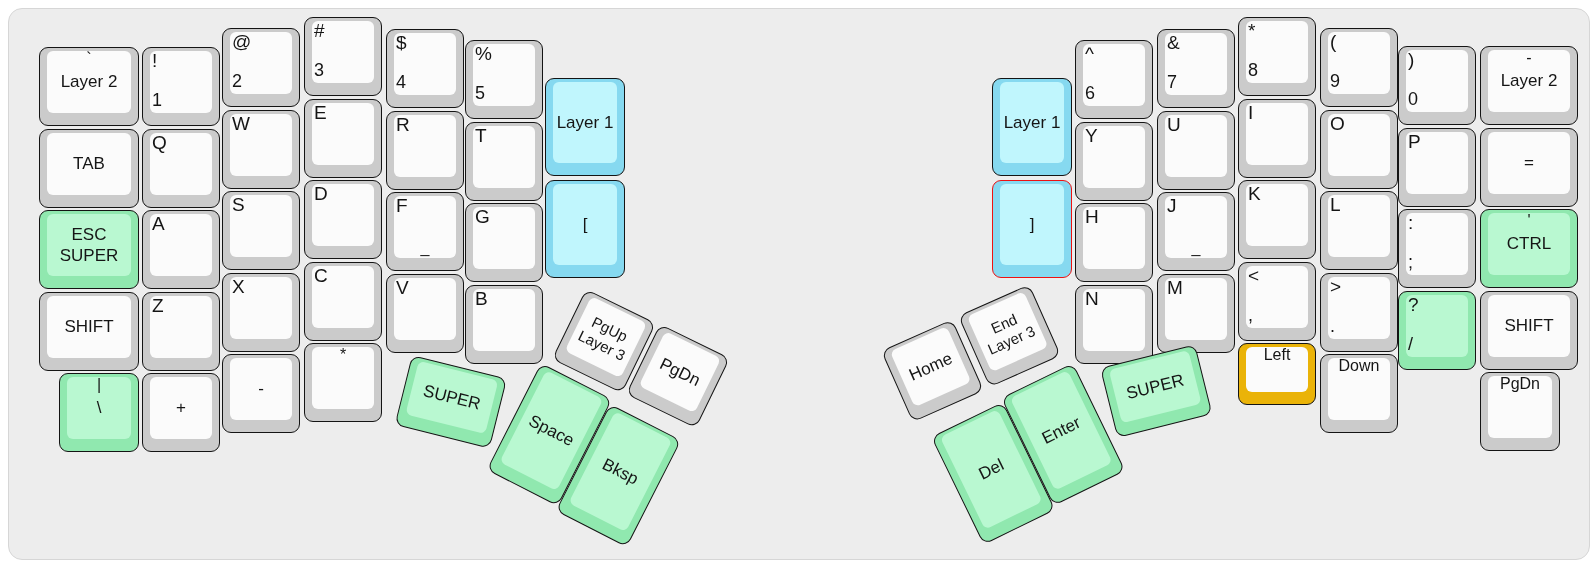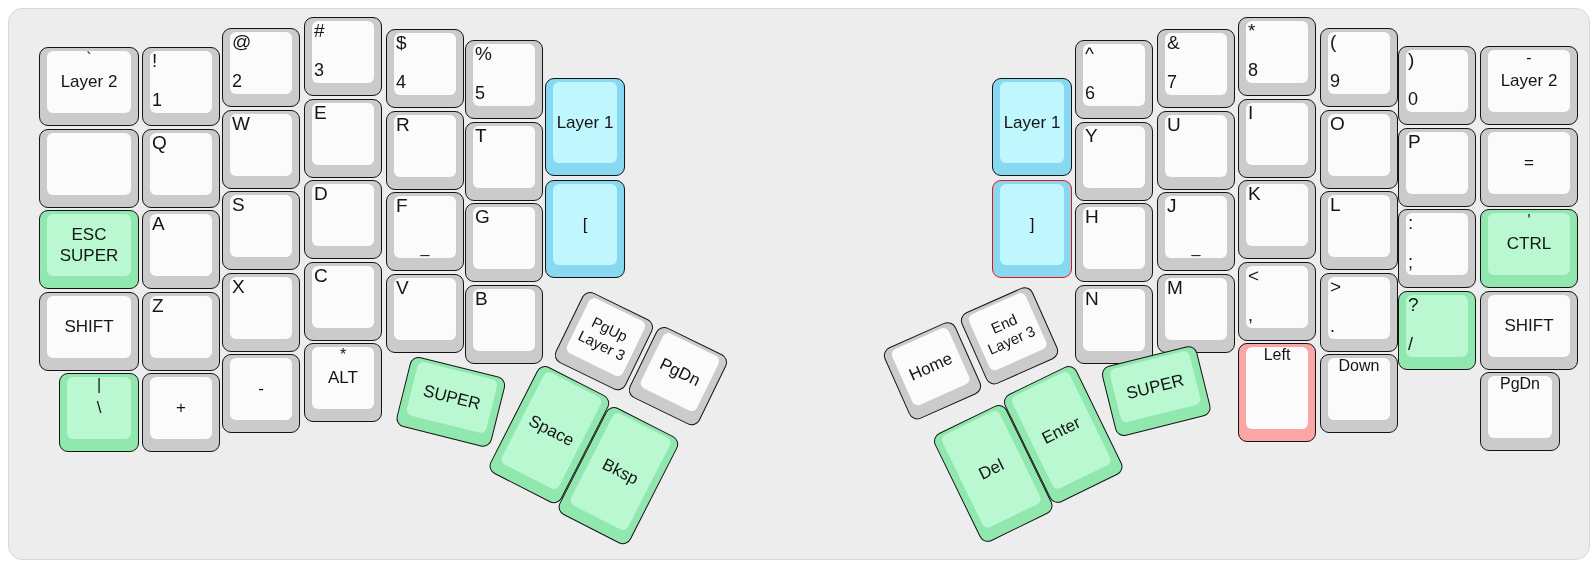--- a/index.html
+++ b/index.html
@@ -23,20 +23,21 @@
 
 <div id="stage">
   <div id="board" style="left: 8px; top: 8px; width: 1580px; height: 550px; background: rgb(237, 237, 237); border: 1px solid rgb(214, 214, 214);"></div>
 <div class="key" style="left: 39px; top: 47px; width: 100px; height: 79px; background: rgb(203, 203, 203); border-color: rgb(20, 20, 20);">
       <div class="cap" style="background: rgb(251, 251, 251);"></div>
       <span class="lab tc">`</span>
       <span class="lab ctr">Layer 2</span>
     </div>
     <div class="key" style="left: 39px; top: 128.5px; width: 100px; height: 79px; background: rgb(203, 203, 203); border-color: rgb(20, 20, 20);">
       <div class="cap" style="background: rgb(251, 251, 251);"></div>
+      <span class="lab ctr">TAB</span>
     </div>
     <div class="key" style="left: 39px; top: 210px; width: 100px; height: 79px; background: rgb(144, 232, 175); border-color: rgb(20, 20, 20);">
       <div class="cap" style="background: rgb(185, 248, 209);"></div>
       <span class="lab ctr">ESC
 SUPER</span>
     </div>
     <div class="key" style="left: 39px; top: 291.5px; width: 100px; height: 79px; background: rgb(203, 203, 203); border-color: rgb(20, 20, 20);">
       <div class="cap" style="background: rgb(251, 251, 251);"></div>
       <span class="lab ctr">SHIFT</span>
     </div>
@@ -100,21 +101,20 @@
       <div class="cap" style="background: rgb(251, 251, 251);"></div>
       <span class="lab tl">D</span>
     </div>
     <div class="key" style="left: 304px; top: 261.5px; width: 78px; height: 79px; background: rgb(203, 203, 203); border-color: rgb(20, 20, 20);">
       <div class="cap" style="background: rgb(251, 251, 251);"></div>
       <span class="lab tl">C</span>
     </div>
     <div class="key" style="left: 304px; top: 343px; width: 78px; height: 79px; background: rgb(203, 203, 203); border-color: rgb(20, 20, 20);">
       <div class="cap" style="background: rgb(251, 251, 251);"></div>
       <span class="lab tc">*</span>
-      <span class="lab ctr">ALT</span>
     </div>
     <div class="key" style="left: 386px; top: 29px; width: 78px; height: 79px; background: rgb(203, 203, 203); border-color: rgb(20, 20, 20);">
       <div class="cap" style="background: rgb(251, 251, 251);"></div>
       <span class="lab tl">$</span>
       <span class="lab bl">4</span>
     </div>
     <div class="key" style="left: 386px; top: 110.5px; width: 78px; height: 79px; background: rgb(203, 203, 203); border-color: rgb(20, 20, 20);">
       <div class="cap" style="background: rgb(251, 251, 251);"></div>
       <span class="lab tl">R</span>
     </div>
@@ -227,21 +227,21 @@
     </div>
     <div class="key" style="left: 1238px; top: 180px; width: 78px; height: 79px; background: rgb(203, 203, 203); border-color: rgb(20, 20, 20);">
       <div class="cap" style="background: rgb(251, 251, 251);"></div>
       <span class="lab tl">K</span>
     </div>
     <div class="key" style="left: 1238px; top: 261.5px; width: 78px; height: 79px; background: rgb(203, 203, 203); border-color: rgb(20, 20, 20);">
       <div class="cap" style="background: rgb(251, 251, 251);"></div>
       <span class="lab tl">&lt;</span>
       <span class="lab bl">,</span>
     </div>
-    <div class="key" style="left: 1238px; top: 343px; width: 78px; height: 99px; background: #fca5a5; border-color: rgb(20, 20, 20);">
+    <div class="key" style="left: 1238px; top: 343px; width: 78px; height: 62px; background: #eab308; border-color: rgb(20, 20, 20);">
       <div class="cap" style="background: rgb(251, 251, 251);"></div>
       <span class="lab tc">Left</span>
     </div>
     <div class="key" style="left: 1320px; top: 28px; width: 78px; height: 79px; background: rgb(203, 203, 203); border-color: rgb(20, 20, 20);">
       <div class="cap" style="background: rgb(251, 251, 251);"></div>
       <span class="lab tl">(</span>
       <span class="lab bl">9</span>
     </div>
     <div class="key" style="left: 1320px; top: 109.5px; width: 78px; height: 79px; background: rgb(203, 203, 203); border-color: rgb(20, 20, 20);">
       <div class="cap" style="background: rgb(251, 251, 251);"></div>

